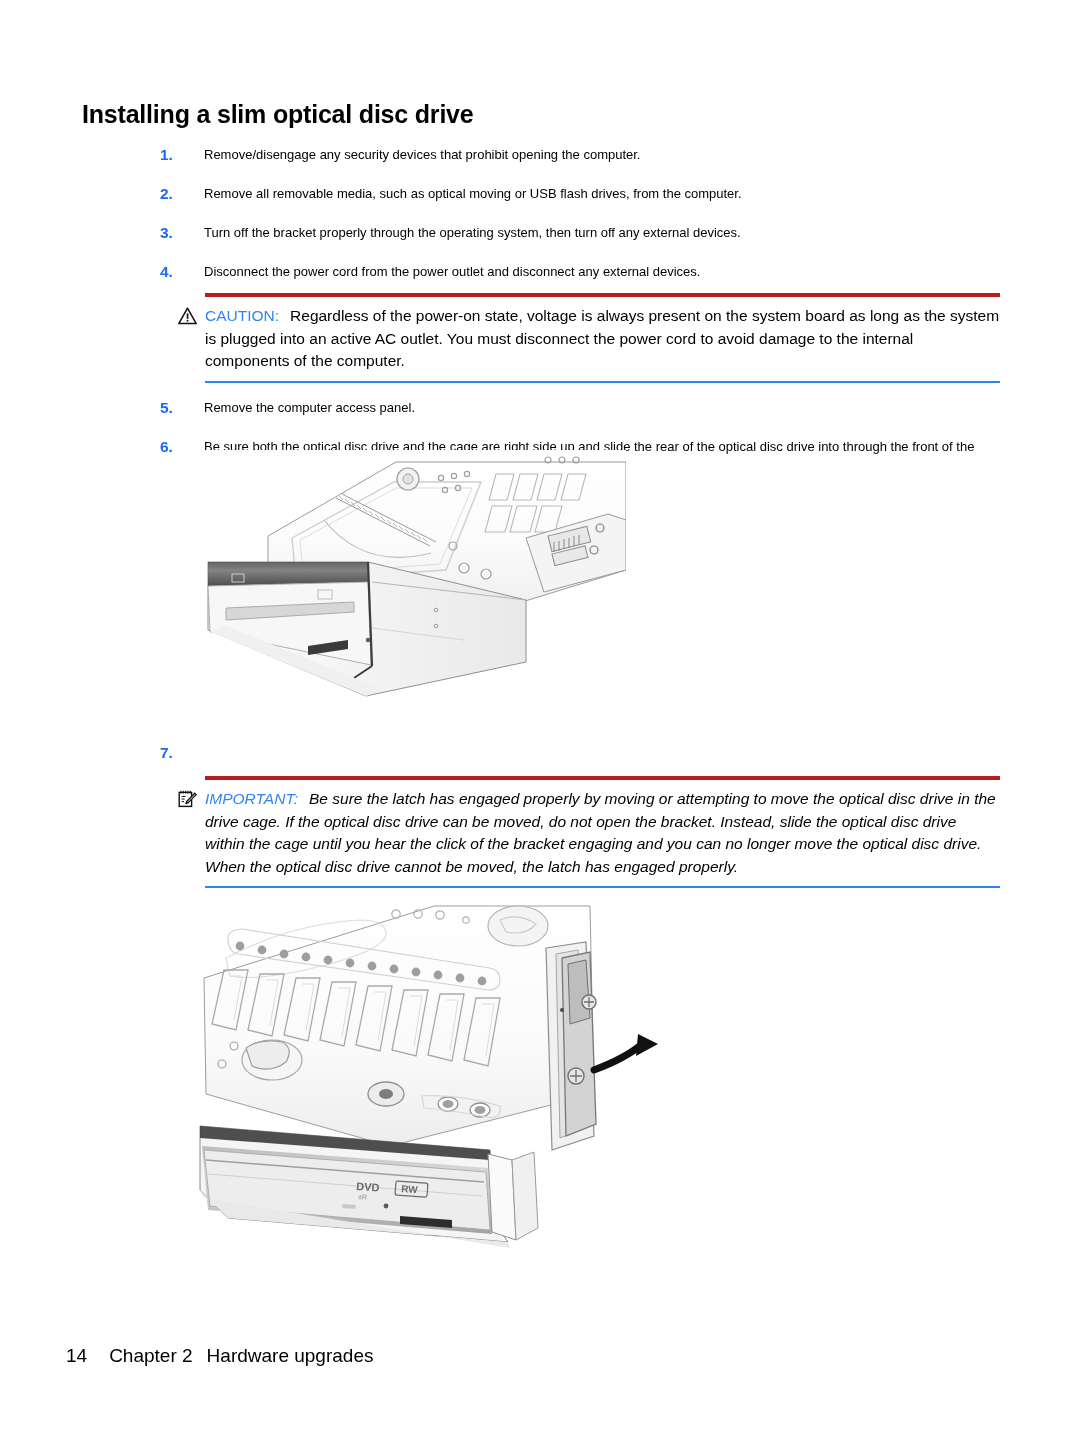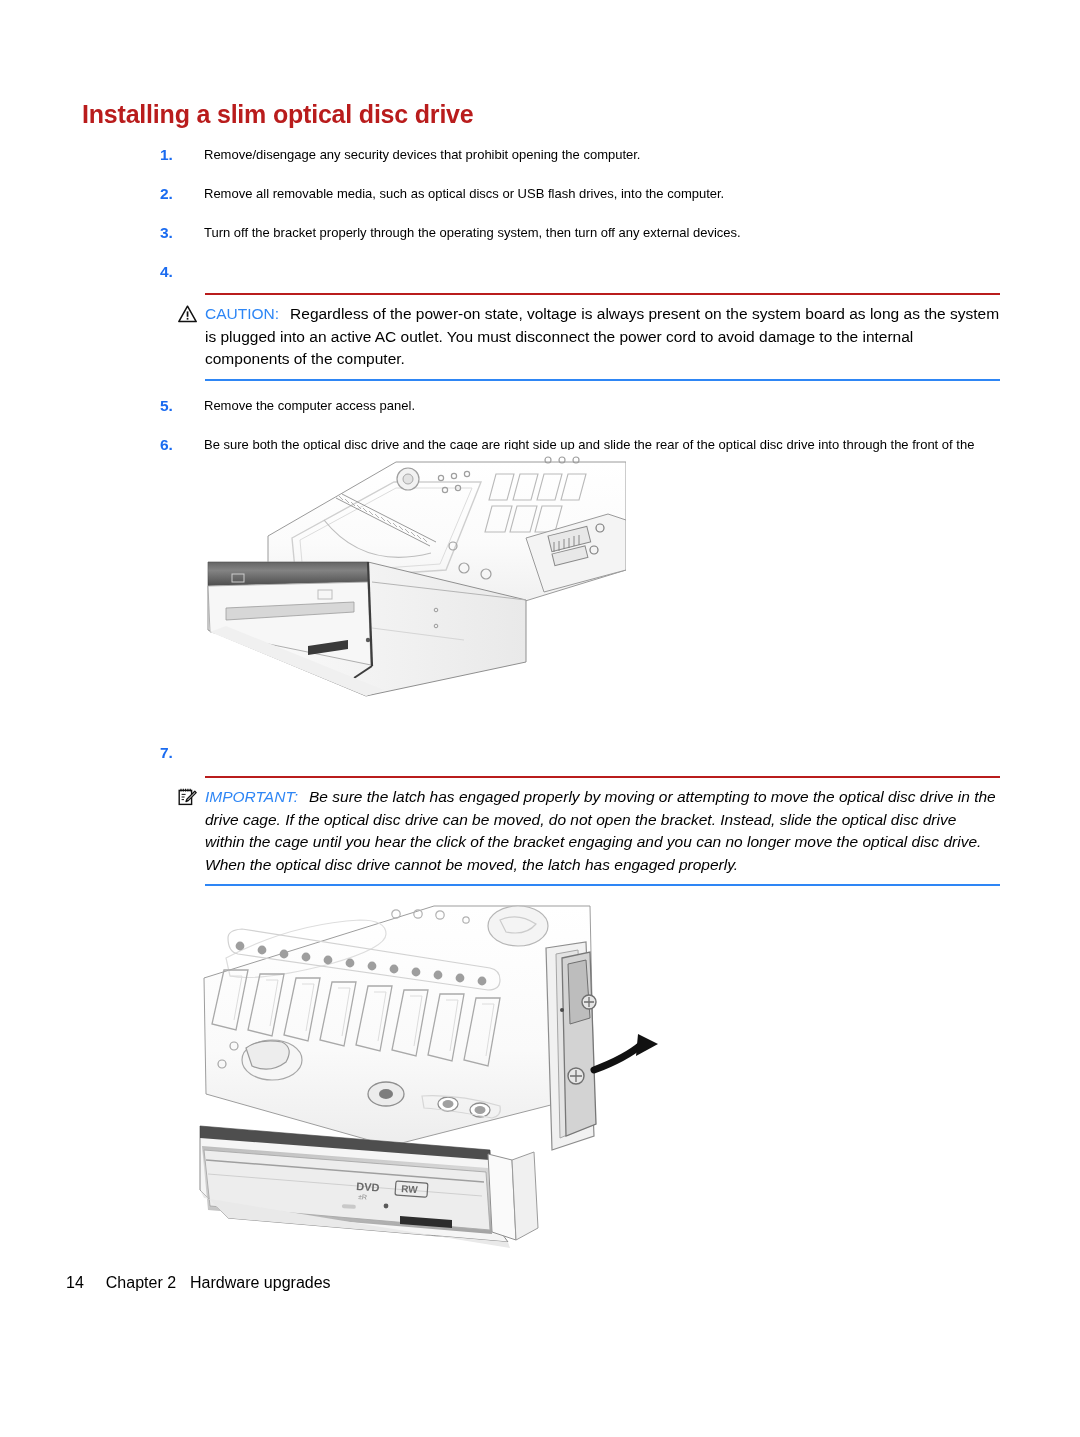--- a/index.html
+++ b/index.html
@@ -21,21 +21,21 @@
     box-sizing: border-box;
   }
 
   
   .doc-heading {
     position: absolute;
     left: 82px;
     top: 100px;
     font-size: 25px;
     font-weight: bold;
-    color: #b91c1c;
+    color: #000000;
     letter-spacing: -0.2px;
     white-space: nowrap;
   }
 
   
   .steps {
     position: absolute;
     left: 82px;
     top: 144px;
     width: 918px;
@@ -62,21 +62,21 @@
     line-height: 22px;
     color: #000000;
     padding-right: 4px;
   }
 
   
   .admonition {
     position: relative;
     margin: 4px 0 14px 12px;
     padding: 8px 0 8px 0;
-    border-top: 2px solid #b91c1c;
+    border-top: 4px solid #b91c1c;
     border-bottom: 2px solid #2E86F5;
     margin-left: 205px;
     margin-right: 2px;
   }
   .admon-body {
     font-size: 15.5px;
     line-height: 22.5px;
     position: relative;
     padding-left: 0px;
     text-indent: 0;
@@ -101,22 +101,22 @@
   
   .figure {
     position: absolute;
   }
   .figure svg { display: block; }
 
   
   .footer {
     position: absolute;
     left: 66px;
-    top: 1274px;
-    font-size: 16px;
+    top: 1345px;
+    font-size: 19px;
     color: #000000;
     white-space: nowrap;
   }
   .footer .pg { margin-right: 22px; }
   .footer .chap { margin-right: 14px; }
 </style>
 </head>
 <body>
 
 <div class="page">
@@ -125,30 +125,31 @@
 
   <div class="steps" style="top:144px;">
 
     <div class="step">
       <div class="step-num">1.</div>
       <div class="step-text">Remove/disengage any security devices that prohibit opening the computer.</div>
     </div>
 
     <div class="step">
       <div class="step-num">2.</div>
-      <div class="step-text">Remove all removable media, such as optical discs or USB flash drives, into the computer.</div>
+      <div class="step-text">Remove all removable media, such as optical moving or USB flash drives, from the computer.</div>
     </div>
 
     <div class="step">
       <div class="step-num">3.</div>
       <div class="step-text">Turn off the bracket properly through the operating system, then turn off any external devices.</div>
     </div>
 
     <div class="step" style="margin-bottom:10px;">
       <div class="step-num">4.</div>
+      <div class="step-text">Disconnect the power cord from the power outlet and disconnect any external devices.</div>
     </div>
 
     <div class="admonition" style="margin-left:123px;margin-right:0;">
       <div class="admon-body">
         <span class="admon-icon">
           <svg width="19" height="18" viewBox="0 0 19 18" xmlns="http://www.w3.org/2000/svg">
             <polygon points="9.5,1.2 18.2,16.6 0.8,16.6" fill="none" stroke="#111111" stroke-width="1.5" stroke-linejoin="round"></polygon>
             <rect x="8.7" y="6.4" width="1.7" height="5.4" fill="#111111"></rect>
             <rect x="8.7" y="12.9" width="1.7" height="1.7" fill="#111111"></rect>
           </svg>

